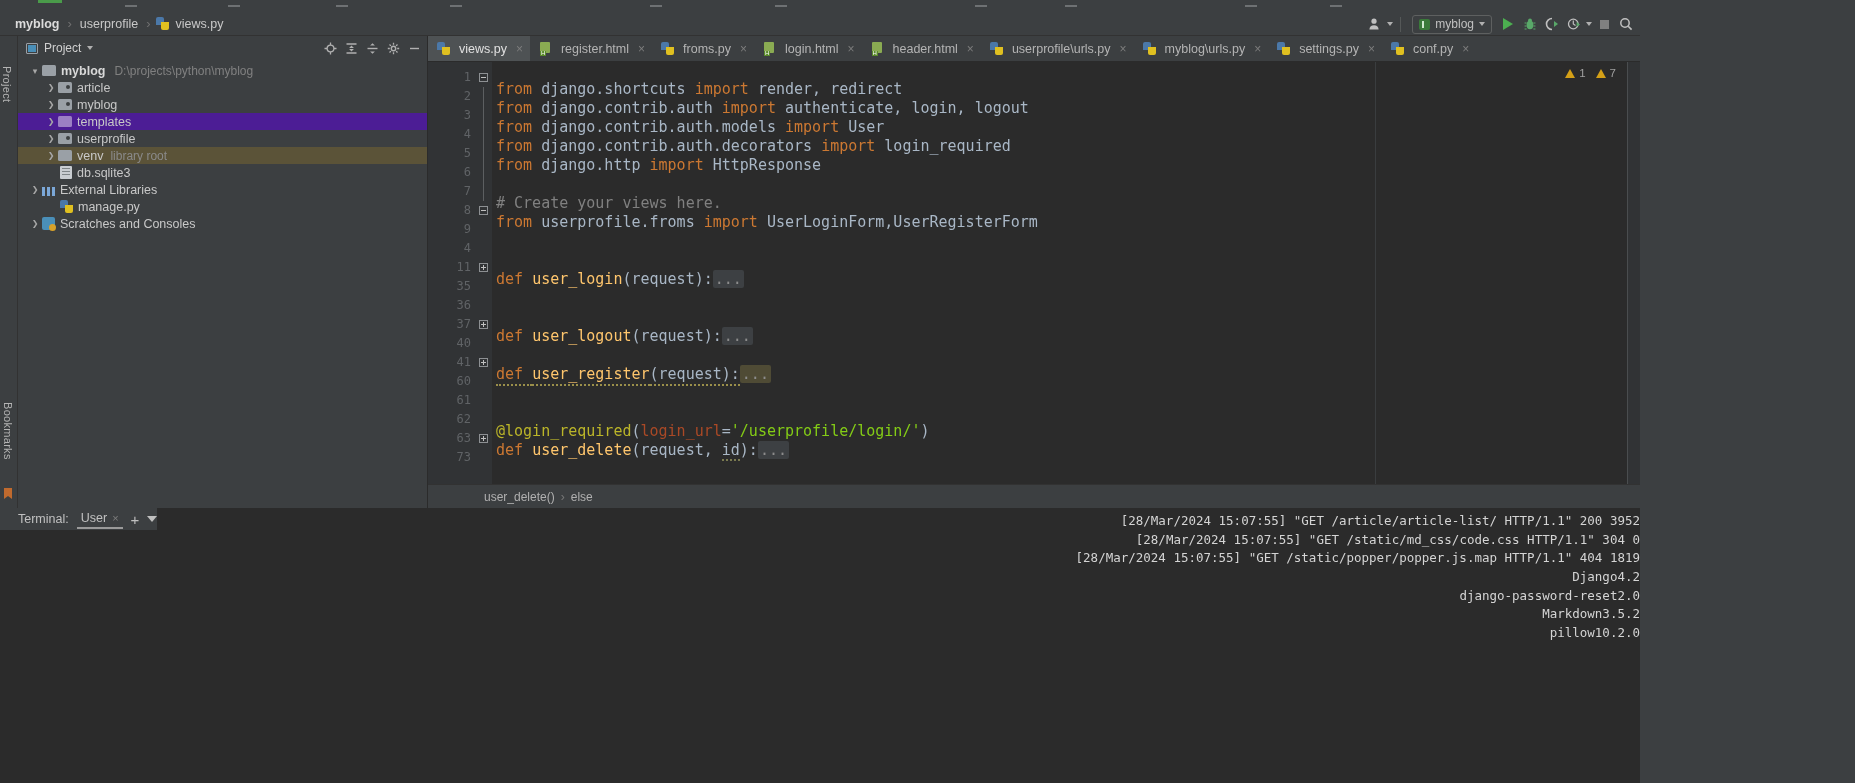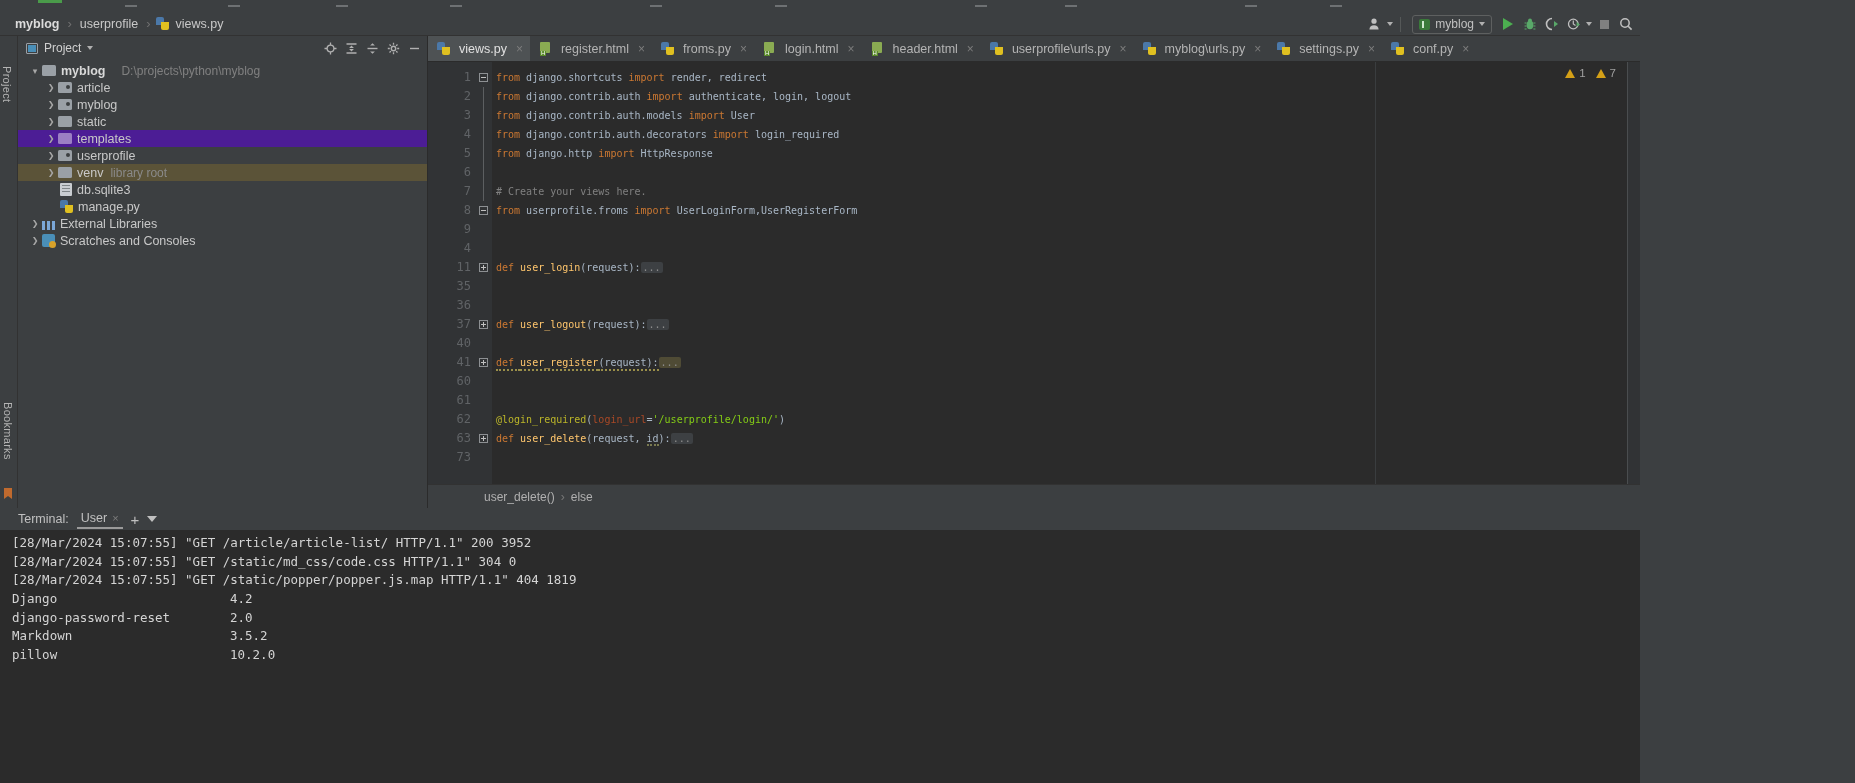--- a/index.html
+++ b/index.html
@@ -86,21 +86,21 @@
   .arrow.down:after{content:"\25BE";}
   .arrow.right:after{content:"\276F"; font-size:8px;}
   .folder { width:14px;height:11px;background:#9aa0a6;border-radius:1.5px;margin-right:5px;
      flex:0 0 14px; position:relative;}
   .folder.mod:after{content:"";position:absolute;right:2px;top:3px;width:4px;height:4px;
      background:#3c3f41;border-radius:50%;}
   .folder.purple{ background:#9b7fc4; }
   .folder.gray{ background:#9aa0a6; }
   .tlabel { color:#c8c8c8; }
   .tlabel.bold { font-weight:bold; color:#d8d8d8; }
-  .tpath { color:#808080; margin-left:16px; font-size:12px;}
+  .tpath { color:#808080; margin-left:9px; font-size:12px;}
   .ttag  { color:#8a8a8a; margin-left:7px; font-size:12px;}
   .dbico { width:12px;height:13px; background:#c9cdd1; margin-right:5px; border-radius:1px;
      flex:0 0 12px; position:relative;}
   .dbico:after{content:"";position:absolute;left:2px;top:2px;width:8px;height:1px;
      box-shadow:0 3px 0 #7f8588,0 6px 0 #7f8588; background:#7f8588;}
   .pyfile { width:13px;height:13px;position:relative;margin-right:5px;flex:0 0 13px;}
   .pyfile:before{content:"";position:absolute;left:0;top:0;width:8px;height:8px;background:#4b78a8;border-radius:2px 2px 0 0;}
   .pyfile:after{content:"";position:absolute;right:0;bottom:0;width:8px;height:8px;background:#e0c020;border-radius:0 0 2px 2px;}
   .libico{ width:13px;height:12px;margin-right:5px;flex:0 0 13px;position:relative;}
   .libico:after{content:"";position:absolute;left:0;bottom:0;width:3px;height:9px;background:#7ba7d7;
@@ -125,22 +125,22 @@
      padding-top:6px; }
   .gline { height:19px; line-height:19px; padding-right:7px; }
   .foldcol { width:14px; flex:0 0 14px; background:#313335; padding-top:6px; position:relative; }
   .foldmark { height:19px; position:relative; }
   .foldmark .sq { position:absolute; left:1px; top:5px; width:9px;height:9px;
      border:1px solid #8d9093; background:#313335; }
   .foldmark .sq:before{content:"";position:absolute;left:1px;top:3px;width:5px;height:1px;background:#c0c0c0;}
   .foldmark .sq.plus:after{content:"";position:absolute;left:3px;top:1px;width:1px;height:5px;background:#c0c0c0;}
   .foldmark .vline{position:absolute;left:5px;top:0;bottom:0;width:1px;background:#5c5f61;}
 
-  .code { flex:1 1 auto; padding-top:6px; font-family:"DejaVu Sans Mono", monospace;
-     font-size:10px; line-height:19px; color:#a9b7c6; white-space:pre; overflow:hidden;
+  .code { flex:1 1 auto; padding-top:18px; font-family:"DejaVu Sans Mono", monospace;
+     font-size:15px; line-height:19px; color:#a9b7c6; white-space:pre; overflow:hidden;
      position:relative; }
   .cl { height:19px; line-height:19px; padding-left:4px; }
   .kw   { color:#cc7832; }
   .fn   { color:#ffc66d; }
   .id   { color:#a9b7c6; }
   .cmt  { color:#808080; }
   .str  { color:#84cc16; }
   .dec  { color:#bbb529; }
   .param{ color:#aa4926; }
   .fold { background:#3d4043; color:#8c8c8c; padding:0 2px; border-radius:2px; }
@@ -154,21 +154,21 @@
   .wtri { width:0;height:0;border-left:5px solid transparent;border-right:5px solid transparent;
      border-bottom:9px solid #d4a017; position:relative; }
   .rightsplit { position:absolute; right:12px; top:0; bottom:0; width:1px; background:#4a4d4f; }
   .vsplit2 { position:absolute; right:264px; top:0; bottom:0; width:1px; background:#3a3d3f; }
 
   .statusline { height:24px; flex:0 0 24px; background:#3c3f41; display:flex; align-items:center;
      padding-left:56px; font-size:12px; color:#b0b0b0; gap:6px; border-top:1px solid #323232;}
   .statusline .sep { color:#777; }
 
   
-  .termpanel { flex:0 0 275px; background:#2b2b2b; display:flex; flex-direction:column; }
+  .termpanel { flex:0 0 275px; background:#2b2b2b; display:flex; flex-direction:row;text-align:right; }
   .termhead { height:22px; flex:0 0 22px; background:#3c3f41; display:flex; align-items:center;
      padding-left:18px; gap:8px; font-size:12.5px; color:#c0c0c0; }
   .termtab { display:flex;align-items:center;gap:5px; padding:0 4px; height:20px;
      border-bottom:2px solid #9a9a9a; }
   .termtab .x{ color:#7d7d7d; font-size:11px;}
   .plus { font-size:15px; color:#c0c0c0; line-height:1; }
   .chev { width:0;height:0;border-left:5px solid transparent;border-right:5px solid transparent;
      border-top:6px solid #c0c0c0; }
   .termbody { flex:1 1 auto; background:#2b2b2b; padding:4px 0 0 12px; overflow:hidden;
      font-family:"DejaVu Sans Mono", monospace; font-size:12.5px; line-height:18.7px;
@@ -317,25 +317,20 @@
           <span class="folder mod gray"></span>
           <span class="tlabel">article</span>
         </div>
 
         <div class="trow" style="padding-left:26px">
           <span class="arrow right"></span>
           <span class="folder mod gray"></span>
           <span class="tlabel">myblog</span>
         </div>
 
-        <div class="trow" style="padding-left:26px">
-          <span class="arrow right"></span>
-          <span class="folder gray"></span>
-          <span class="tlabel">static</span>
-        </div>
 
         <div class="trow sel-blue" style="padding-left:26px">
           <span class="arrow right"></span>
           <span class="folder purple"></span>
           <span class="tlabel">templates</span>
         </div>
 
         <div class="trow" style="padding-left:26px">
           <span class="arrow right"></span>
           <span class="folder mod gray"></span>
@@ -347,29 +342,29 @@
           <span class="folder gray"></span>
           <span class="tlabel">venv</span>
           <span class="ttag">library root</span>
         </div>
 
         <div class="trow" style="padding-left:42px">
           <span class="dbico"></span>
           <span class="tlabel">db.sqlite3</span>
         </div>
 
+        <div class="trow" style="padding-left:10px">
+          <span class="arrow right"></span>
+          <span class="libico"></span>
+          <span class="tlabel">External Libraries</span>
+        </div>
+
         <div class="trow" style="padding-left:42px">
           <span class="pyfile"></span>
           <span class="tlabel">manage.py</span>
-        </div>
-
-        <div class="trow" style="padding-left:10px">
-          <span class="arrow right"></span>
-          <span class="libico"></span>
-          <span class="tlabel">External Libraries</span>
         </div>
 
         <div class="trow" style="padding-left:10px">
           <span class="arrow right"></span>
           <span class="scrico"></span>
           <span class="tlabel">Scratches and Consoles</span>
         </div>
       </div>
     </div>
 

